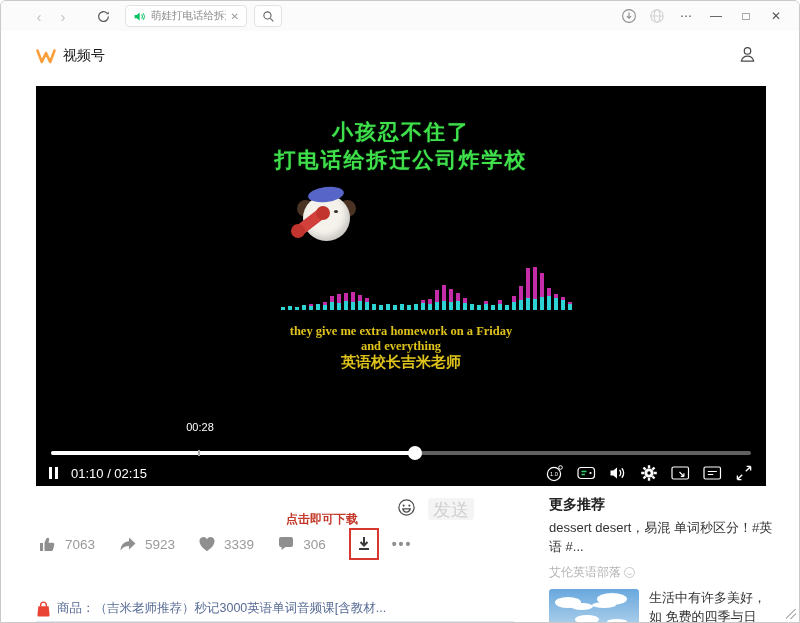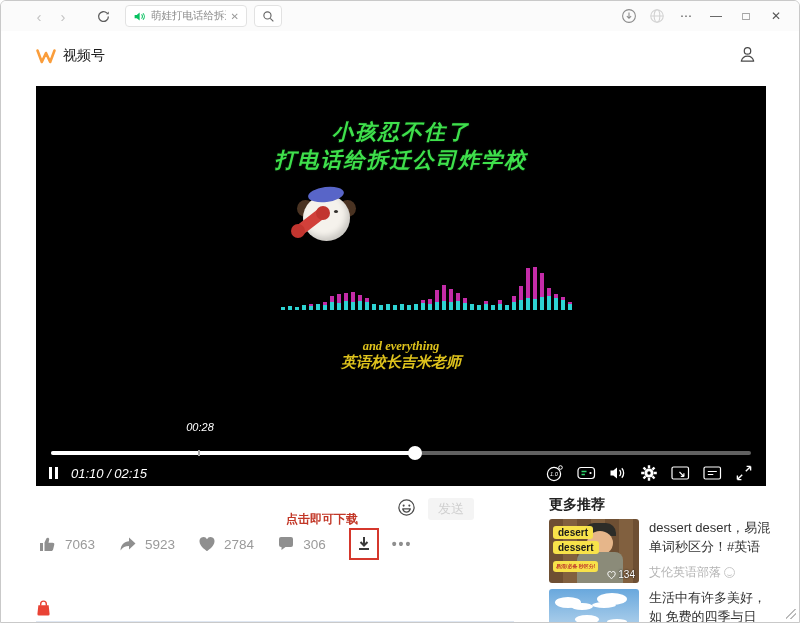--- a/index.html
+++ b/index.html
@@ -19,21 +19,21 @@
 
   
   .site-header { position:absolute; top:30px; left:0; right:0; height:52px; background:#fff; }
   .brand { position:absolute; left:34px; top:16px; display:flex; align-items:center; gap:6px; font-size:14px; color:#1a1a1a; }
   .hsearch { position:absolute; left:265px; top:13px; width:290px; height:26px; background:#f2f2f2; border-radius:4px; display:flex; align-items:center; padding:0 9px; gap:6px; }
   .hsearch input { border:none; outline:none; background:transparent; font-size:13px; color:#666; width:100%; font-family:"Liberation Sans",sans-serif; }
   .hsearch input::placeholder { color:#b8b8b8; }
   .profile { position:absolute; right:42px; top:14px; }
 
   
-  .player { position:absolute; left:35px; top:85px; width:730px; height:400px; background:#000; overflow:hidden;font-style:italic; }
+  .player { position:absolute; left:35px; top:85px; width:730px; height:400px; background:#000; overflow:hidden; }
   .ov-title { position:absolute; width:100%; text-align:center; font-weight:bold; color:#3fe04c; text-shadow:0 0 2px #0a4010; letter-spacing:2px; }
   .ov-title.l1 { top:32px; font-size:21px; }
   .ov-title.l2 { top:60px; font-size:21px; }
 
   .dog { position:absolute; left:258px; top:100px; width:66px; height:62px; }
   .dog .ear { position:absolute; width:17px; height:17px; background:#4a3322; border-radius:50%; top:14px; }
   .dog .ear.l { left:3px; } .dog .ear.r { left:45px; }
   .dog .head { position:absolute; left:9px; top:9px; width:47px; height:46px; background:#f5f2ec; border-radius:50%; box-shadow:inset -3px -4px 6px rgba(0,0,0,.18); }
   .dog .beret { position:absolute; left:14px; top:1px; width:36px; height:15px; background:#5865c8; border-radius:50%; transform:rotate(-7deg); }
   .dog .eye { position:absolute; width:4px; height:3px; background:#33302c; border-radius:50%; }
@@ -65,21 +65,21 @@
   .time { color:#fff; font-size:13px; }
   .picons { margin-left:auto; display:flex; align-items:center; gap:13px; }
   .picons svg { display:block; }
 
   
   .danmaku-row { position:absolute; left:35px; top:497px; width:478px; height:24px; }
   .danmaku-row input { position:absolute; left:0; top:1px; width:340px; border:none; outline:none; font-size:13px; color:#666; background:transparent; font-family:"Liberation Sans",sans-serif; }
   .danmaku-row input::placeholder { color:#cbcbcb; }
   .dl-hint { position:absolute; left:250px; top:13px; color:#c23727; font-size:12px; font-weight:bold; white-space:nowrap; }
   .emoji-btn { position:absolute; left:361px; top:0; }
-  .send-btn { position:absolute; left:392px; top:0; width:46px; height:22px; background:#f4f4f4; border:none; border-radius:3px; color:#d0d0d0; font-size:13px; }
+  .send-btn { position:absolute; left:392px; top:0; width:46px; height:22px; background:#f4f4f4; border:none; border-radius:3px; color:#d0d0d0; font-size:18px; }
 
   
   .stats-row { position:absolute; left:37px; top:527px; display:flex; align-items:center;text-align:right; }
   .stat { display:flex; align-items:center; gap:8px; margin-right:23px; color:#9a9a9a; font-size:13.5px; }
   .dl-box { width:30px; height:32px; border:2px solid #d5372c; display:flex; align-items:center; justify-content:center; margin-right:13px; }
   .more-dots { color:#8f8f8f; font-size:14px; letter-spacing:2px; font-weight:bold; }
 
   
   .desc { position:absolute; left:35px; top:560px; width:498px; color:#576b95; font-size:12.5px; line-height:1.5; }
   .product-row { position:absolute; left:35px; top:599px; width:478px; display:flex; align-items:center; gap:6px; }
@@ -358,20 +358,21 @@
         <span class="eq-bar">
           <i class="eq-m" style="height: 3px;"></i>
           <i class="eq-c" style="height: 10px;"></i>
         </span>
         <span class="eq-bar">
           <i class="eq-m" style="height: 2px;"></i>
           <i class="eq-c" style="height: 6px;"></i>
         </span>
       </div>
 
+    <div class="sub en1">they give me extra homework on a Friday</div>
     <div class="sub en2">and everything</div>
     <div class="sub zh">英语校长吉米老师</div>
 
     <div class="progress-wrap">
       <div class="hover-time" style="left: calc(21% - 18px);">00:28</div>
       <div class="track"></div>
       <div class="played" style="width: 52%;"></div>
       <div class="tick" style="left: 21%;"></div>
       <div class="handle" style="left: calc(52% - 7px);"></div>
     </div>
@@ -442,21 +443,21 @@
     <span class="stat">
       <svg width="19" height="17" viewBox="0 0 18 17">
           <path d="M10.5 1.5L17 7.5l-6.5 6V10C6.8 10 4 11.2 2 14.5 2.3 8.3 6 5.6 10.5 5.2z" fill="#8f8f8f"></path>
         </svg>
       <span>5923</span>
     </span>
     <span class="stat">
       <svg width="18" height="16" viewBox="0 0 18 16">
           <path d="M9 15S1.5 10.3 1.5 5.4A4 4 0 019 3.2a4 4 0 017.5 2.2C16.5 10.3 9 15 9 15z" fill="#8f8f8f"></path>
         </svg>
-      <span>2784</span>
+      <span>3339</span>
     </span>
     <span class="stat">
       <svg width="18" height="16" viewBox="0 0 18 16">
           <path d="M2 3a2 2 0 012-2h10a2 2 0 012 2v6a2 2 0 01-2 2H8.5L4.5 14v-3H4a2 2 0 01-2-2z" fill="#8f8f8f"></path>
         </svg>
       <span>306</span>
     </span>
     <span class="dl-box">
       <svg width="18" height="18" viewBox="0 0 18 18">
           <path d="M9 2v8M5.5 7L9 10.5 12.5 7" fill="none" stroke="#3a3a3a" stroke-width="2"></path>
@@ -465,41 +466,28 @@
     </span>
     <span class="more-dots">•••</span>
   </div>
 
 
   <div class="product-row">
     <svg width="15" height="16" viewBox="0 0 16 17">
         <path d="M5 6V4.2a3 3 0 016 0V6" fill="none" stroke="#e94335" stroke-width="1.5"></path>
         <path d="M2.5 5.5h11l1 9.3a1.6 1.6 0 01-1.6 1.7H3.1a1.6 1.6 0 01-1.6-1.7z" fill="#e94335"></path>
       </svg>
+    <span class="product-link">商品：（吉米老师推荐）秒记3000英语单词音频课[含教材...</span>
   </div>
   <div class="bottom-divider"></div>
 
   <div class="sidebar">
     <div class="sb-heading">更多推荐</div>
 
     <div class="card card1">
-      <div class="thumb thumb1">
-        <i class="t1-hat"></i>
-          <i class="t1-face"></i>
-          <i class="t1-body"></i>
-        <span class="chip c1">desert</span>
-        <span class="chip c2">dessert</span>
-        <span class="chip c3">易混/必备 秒区分!</span>
-        <span class="t-likes">
-          <svg width="9" height="8" viewBox="0 0 18 16">
-              <path d="M9 15S1.5 10.3 1.5 5.4A4 4 0 019 3.2a4 4 0 017.5 2.2C16.5 10.3 9 15 9 15z" fill="none" stroke="#fff" stroke-width="2"></path>
-            </svg>
-          <span>134</span>
-        </span>
-      </div>
       <div class="card-info">
         <div class="card-title">dessert desert，易混 单词秒区分！#英语 #...</div>
         <div class="card-channel">
           <span>艾伦英语部落</span>
           <span class="chan-badge"></span>
         </div>
       </div>
     </div>
 
     <div class="card card2">

